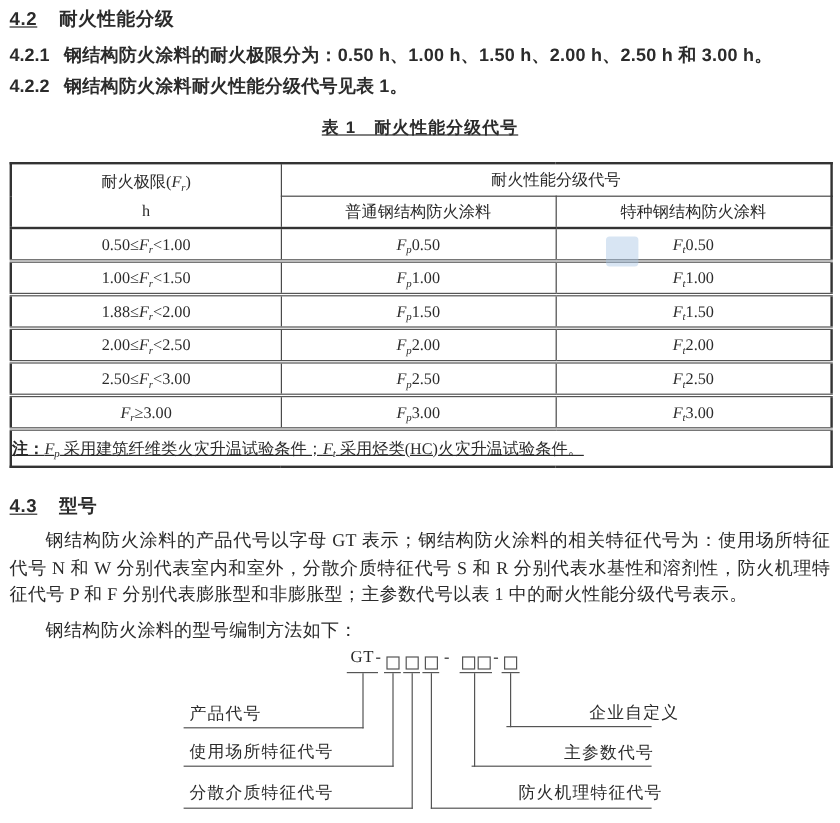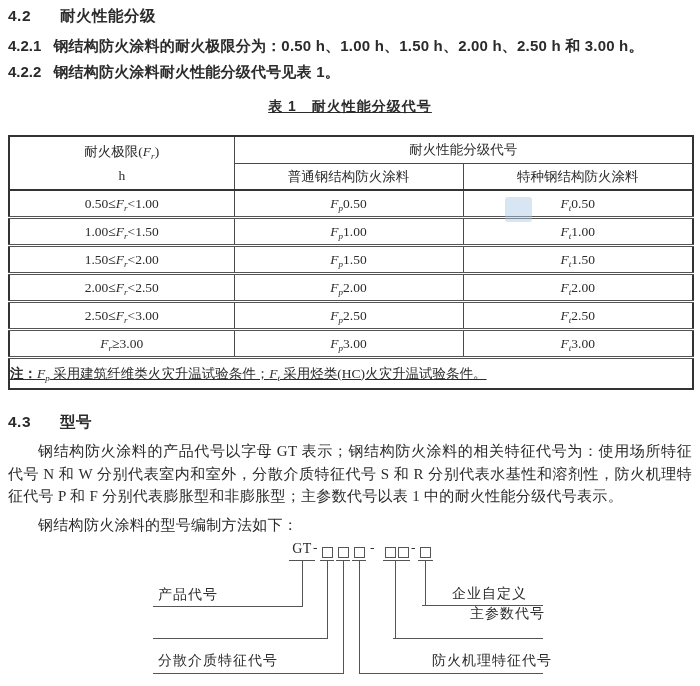--- a/index.html
+++ b/index.html
@@ -7,21 +7,21 @@
   }
   html,body{margin:0;padding:0;}
   body{
     width:700px;height:686px;overflow:hidden;background:var(--paper);
     font-family:"Liberation Serif","DejaVu Serif",serif;color:var(--ink);
     position:relative;
   }
   .abs{position:absolute;}
   .hei{font-family:"Liberation Sans","DejaVu Sans",sans-serif;font-weight:bold;}
   .heading{font-size:15.5px;letter-spacing:.5px;}
-  .heading .num{margin-right:29px;}
+  .heading .num{margin-right:18px;text-decoration:underline;}
   .clause{font-size:15px;white-space:nowrap;}
   .clause .num{font-family:"Liberation Sans","DejaVu Sans",sans-serif;font-weight:600;margin-right:12px;}
   .clause .txt{font-family:"Liberation Sans","DejaVu Sans",sans-serif;font-weight:600;letter-spacing:.2px;}
   .caption{width:700px;text-align:center;font-size:14px;letter-spacing:1px;text-decoration:underline;}
   
   table.t1{border-collapse:collapse;table-layout:fixed;width:684px;border:2px solid #333;}
   table.t1 td{border:1px solid var(--line);text-align:center;vertical-align:middle;
     font-size:13.5px;padding:0;color:var(--ink);}
   tr.hr1 td{height:26px;}
   tr.hr1 td.limit-head{line-height:24px;padding-top:2px;}
@@ -86,21 +86,21 @@
     <td><span>0.50≤</span><i class="mi">F</i><sub class="ms">r</sub><span>&lt;1.00</span></td>
     <td><i class="mi">F</i><sub class="ms">p</sub><span>0.50</span></td>
     <td><i class="mi">F</i><sub class="ms">t</sub><span>0.50</span></td>
   </tr>
   <tr class="dr">
     <td><span>1.00≤</span><i class="mi">F</i><sub class="ms">r</sub><span>&lt;1.50</span></td>
     <td><i class="mi">F</i><sub class="ms">p</sub><span>1.00</span></td>
     <td><i class="mi">F</i><sub class="ms">t</sub><span>1.00</span></td>
   </tr>
   <tr class="dr">
-    <td><span>1.50≤</span><i class="mi">F</i><sub class="ms">r</sub><span>&lt;2.00</span></td>
+    <td><span>1.88≤</span><i class="mi">F</i><sub class="ms">r</sub><span>&lt;2.00</span></td>
     <td><i class="mi">F</i><sub class="ms">p</sub><span>1.50</span></td>
     <td><i class="mi">F</i><sub class="ms">t</sub><span>1.50</span></td>
   </tr>
   <tr class="dr">
     <td><span>2.00≤</span><i class="mi">F</i><sub class="ms">r</sub><span>&lt;2.50</span></td>
     <td><i class="mi">F</i><sub class="ms">p</sub><span>2.00</span></td>
     <td><i class="mi">F</i><sub class="ms">t</sub><span>2.00</span></td>
   </tr>
   <tr class="dr">
     <td><span>2.50≤</span><i class="mi">F</i><sub class="ms">r</sub><span>&lt;3.00</span></td>
@@ -158,17 +158,18 @@
   <span class="vl" style="left:425px;top:21px;height:45px;"></span>
 
   <span class="hl" style="left:153px;top:66px;width:150px;"></span>
   <span class="hl" style="left:153px;top:98px;width:175px;"></span>
   <span class="hl" style="left:153px;top:133px;width:191px;"></span>
   <span class="hl" style="left:359px;top:133px;width:184px;"></span>
   <span class="hl" style="left:393px;top:98px;width:150px;"></span>
   <span class="hl" style="left:422px;top:65px;width:121px;"></span>
 
   <span class="dlabel" style="left:158px;top:46px;">产品代号</span>
+  <span class="dlabel" style="left:158px;top:78px;">使用场所特征代号</span>
   <span class="dlabel" style="left:158px;top:112px;">分散介质特征代号</span>
-  <span class="dlabel" style="left:452px;top:45px;">企业自定义</span>
-  <span class="dlabel" style="left:470px;top:65px;">主参数代号</span>
+  <span class="dlabel" style="left:491px;top:45px;">企业自定义</span>
+  <span class="dlabel" style="left:470px;top:79px;">主参数代号</span>
   <span class="dlabel" style="left:432px;top:112px;">防火机理特征代号</span>
 </div>
 
 </body></html>

